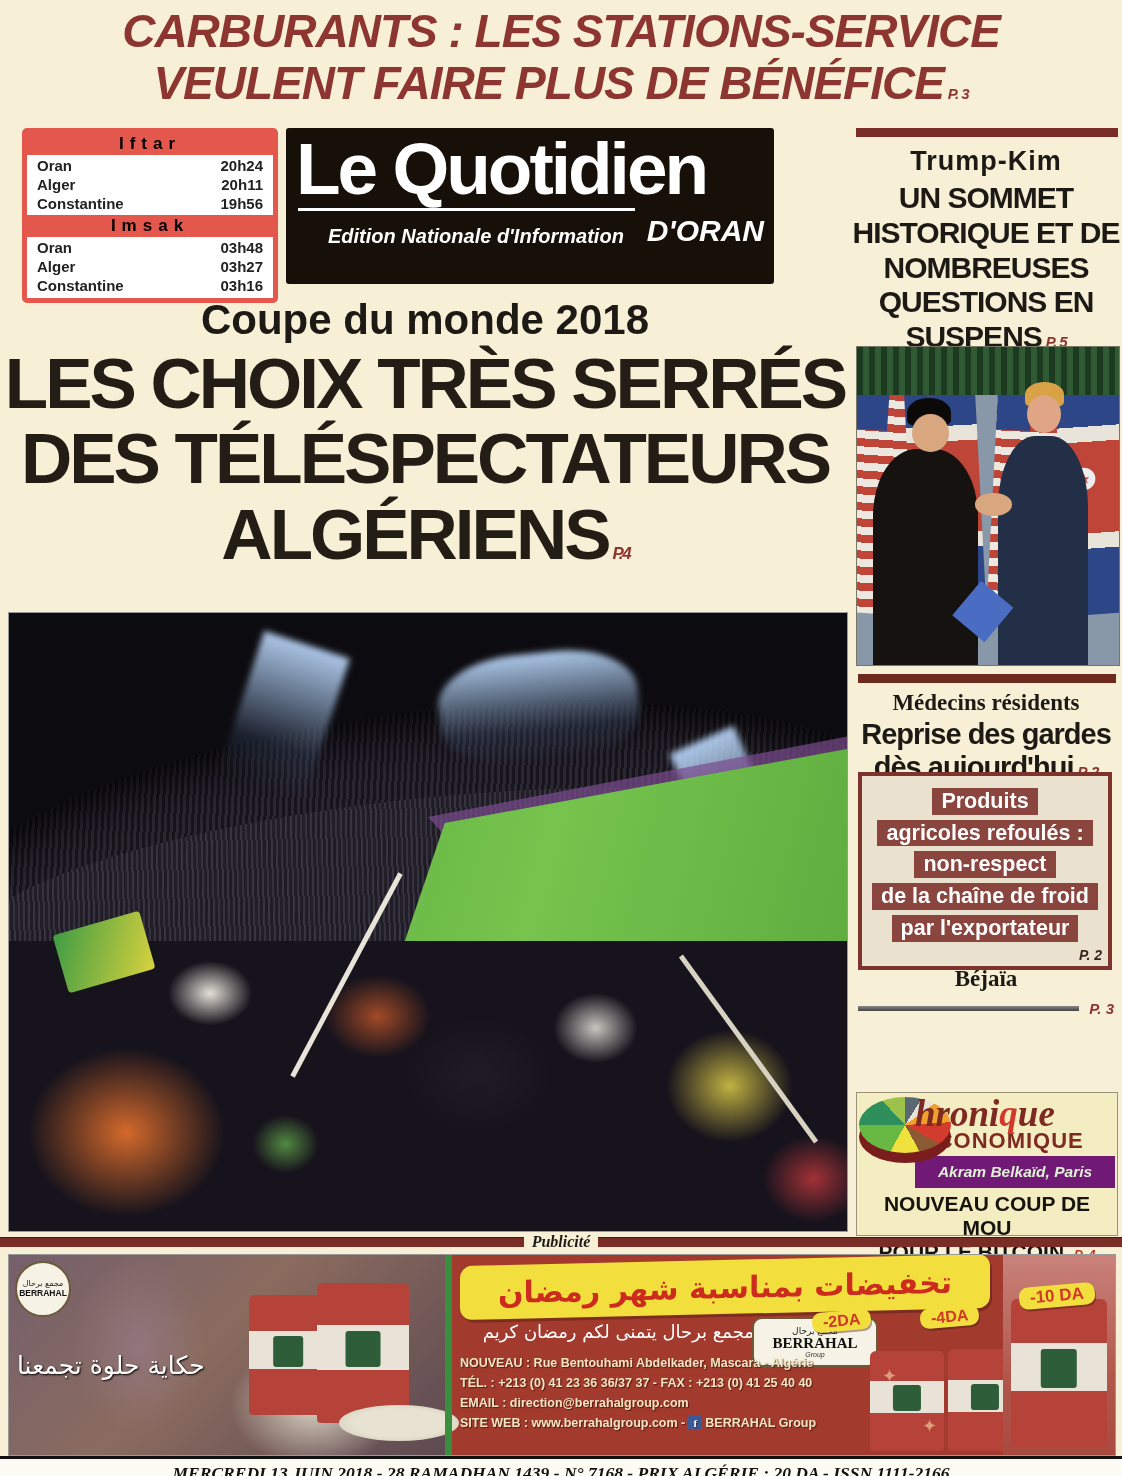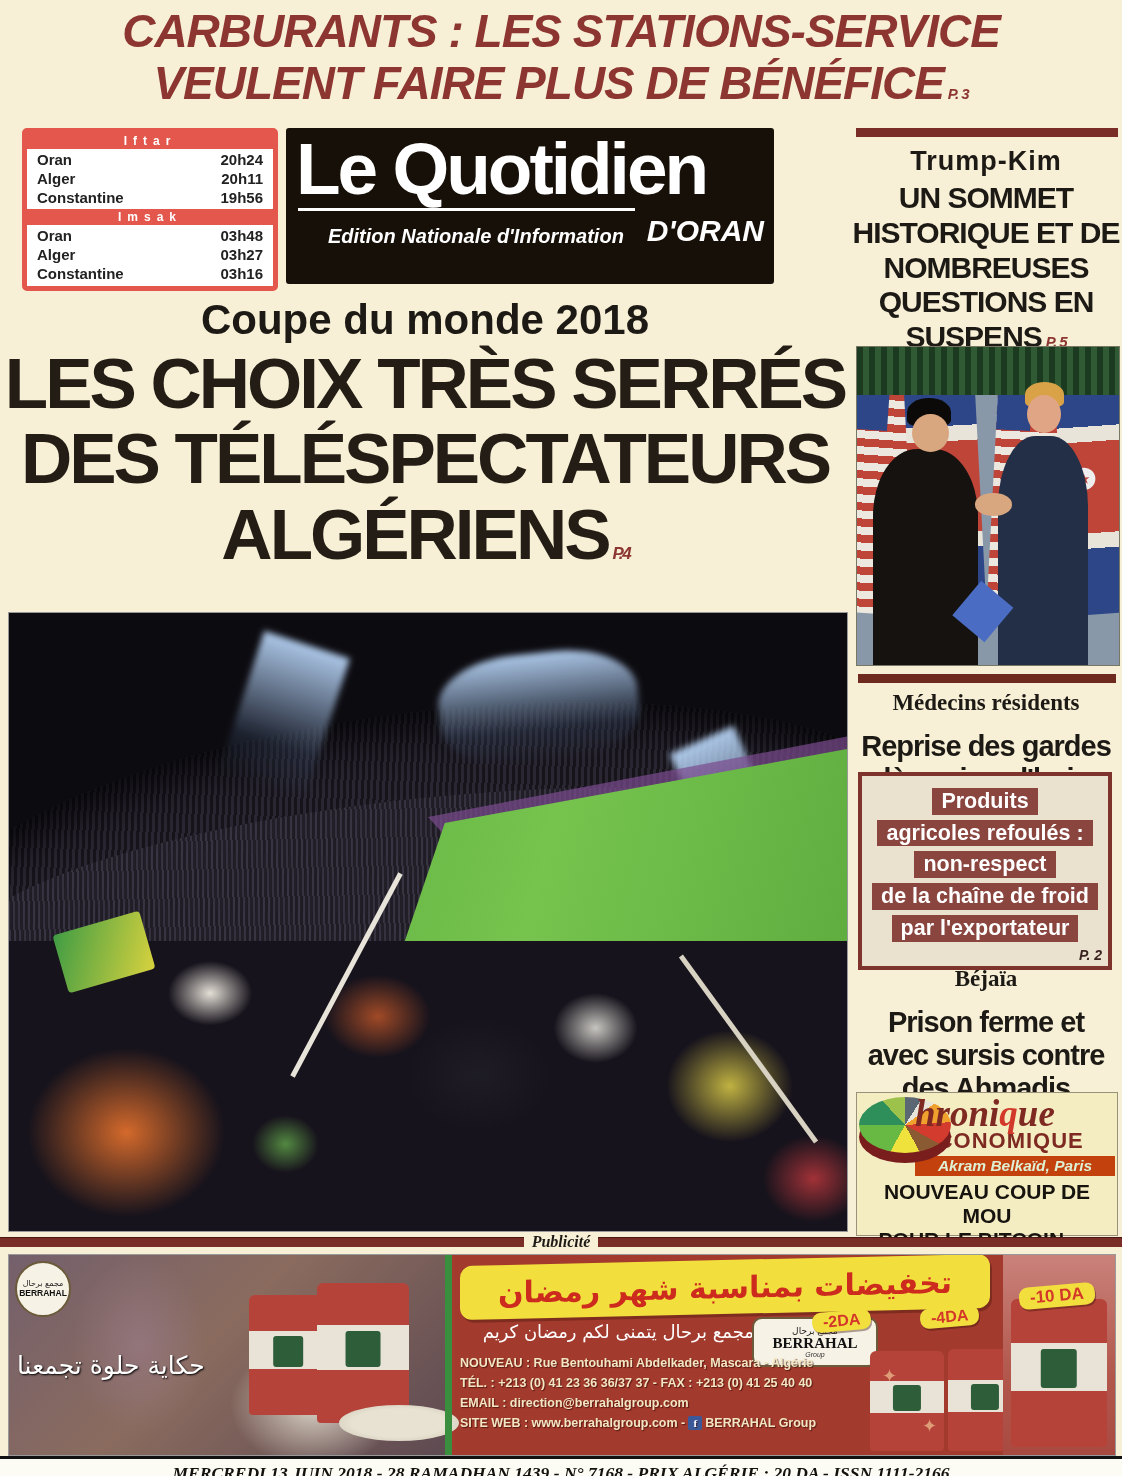--- a/index.html
+++ b/index.html
@@ -7,21 +7,21 @@
         font-family:"Liberation Sans",sans-serif;color:#1d1a15;}
 
   
   .top-headline{position:absolute;top:6px;left:0;width:1122px;text-align:center;
     color:#8c3531;font-weight:900;font-style:italic;font-size:46px;line-height:1.13;letter-spacing:-1px;}
   .pref{font-size:15px;font-weight:bold;font-style:italic;color:#8c3531;margin-left:4px;}
 
   
   .prayer-box{position:absolute;left:22px;top:128px;width:246px;background:#fff;
     border:5px solid #e4574c;border-radius:5px;overflow:hidden;}
-  .prayer-header{background:#e4574c;color:#ffffff;font-weight:bold;font-size:12px;
+  .prayer-header{background:#e4574c;color:#000000;font-weight:bold;font-size:17px;
     letter-spacing:6px;text-align:center;padding:1px 0;}
   .prayer-row{display:flex;justify-content:space-between;padding:0 10px;font-size:15px;
     font-weight:bold;line-height:1.25;color:#222;}
   .prayer-rows{padding:2px 0;}
 
   
   .masthead{position:absolute;left:286px;top:128px;width:488px;height:156px;background:#171009;
     border-radius:3px;color:#fff;padding:4px 10px 2px;box-sizing:border-box;}
   .masthead-title{font-size:73px;font-weight:bold;letter-spacing:-3px;line-height:1.02;white-space:nowrap;}
   .masthead-rule{height:3px;background:#fff;width:72%;margin:2px 0 3px 2px;}
@@ -91,21 +91,21 @@
      #17131c;}
   .st-stick{position:absolute;background:#e8e4da;width:5px;height:230px;}
   .st-s1{left:40%;top:40%;transform:rotate(28deg);}
   .st-s2{left:88%;top:52%;transform:rotate(-36deg);background:#d8d2c2;}
   .st-flag{position:absolute;left:6%;top:50%;width:90px;height:60px;background:linear-gradient(120deg,#3f9c44,#d8d23e);
     transform:rotate(-16deg);border-radius:4px;}
 
   
   .medecins{position:absolute;left:850px;top:690px;width:272px;text-align:center;}
   .kicker-serif{font-family:"Liberation Serif",serif;font-weight:bold;font-size:23px;}
-  .rc-headline{font-weight:900;font-size:29px;line-height:1.14;letter-spacing:-1px;margin-top:14px;}
+  .rc-headline{font-weight:900;font-size:29px;line-height:1.14;letter-spacing:-1px;margin-top:2px;}
 
   .produits-box{position:absolute;left:858px;top:772px;width:254px;background:#eae1cf;
     border:4px solid #7e332c;padding:12px 6px 3px;box-sizing:border-box;}
   .produits-bar{display:block;width:max-content;max-width:100%;margin:0 auto 5px;background:#8a453e;
     color:#fff;font-weight:bold;font-size:21.5px;padding:1px 9px;line-height:1.15;}
   .produits-ref{text-align:right;font-weight:bold;font-style:italic;font-size:14px;color:#3a2420;}
 
   .bejaia{position:absolute;left:850px;top:966px;width:272px;text-align:center;}
   .bejaia-rule{display:flex;align-items:center;gap:6px;margin-top:8px;padding:0 8px;}
   .bejaia-rule .line{flex:1;height:5px;background:linear-gradient(#888,#444);}
@@ -115,22 +115,22 @@
     border:1px solid #99917a;}
   .pie{position:absolute;left:2px;top:4px;width:92px;height:60px;}
   .pie-side{position:absolute;left:0;top:14px;width:92px;height:52px;border-radius:50%;background:#7a1d1d;}
   .pie-top{position:absolute;left:0;top:0;width:92px;height:56px;border-radius:50%;
     background:conic-gradient(#5b6773 0 9%, #e8e4da 9% 15%, #f0a02c 15% 24%, #d23b2e 24% 33%,
       #8a5a32 33% 42%, #f0e23c 42% 58%, #68b944 58% 75%, #2f8f5a 75% 88%, #9cc24c 88% 100%);}
   .chron-word{position:relative;margin:2px 0 0 58px;font-family:"Liberation Serif",serif;
     font-style:italic;font-weight:900;font-size:37px;line-height:1;color:#7e2a22;}
   .chron-q{color:#d2392a;}
   .chron-econ{margin:-4px 0 0 64px;font-weight:bold;font-size:22px;letter-spacing:1px;color:#7e2a22;}
-  .chron-byline{margin:2px 2px 4px 58px;background:#c2410c;color:#dff0d4;font-style:italic;
-    font-weight:bold;font-size:15.5px;text-align:center;padding:1px 2px;}
+  .chron-byline{margin:2px 2px 4px 58px;background:#701a75;color:#dff0d4;font-style:italic;
+    font-weight:bold;font-size:15.5px;text-align:center;padding:7px 2px;}
   .chron-headline{text-align:center;font-weight:900;font-size:21px;line-height:1.15;color:#17140f;}
   .chron-headline .pref{font-size:13px;color:#c23b2c;}
 
   
   .pub-divider{position:absolute;left:0;top:1233px;width:1122px;display:flex;align-items:center;gap:8px;}
   .pub-divider .bar{flex:1;height:9px;background:#7a2d26;border-top:1px solid #4a1812;}
   .pub-label{font-family:"Liberation Serif",serif;font-style:italic;font-weight:bold;font-size:16px;}
 
   
   .ad{position:absolute;left:8px;top:1254px;width:1106px;height:200px;border:1px solid #999;
@@ -299,25 +299,20 @@
     <span class="produits-bar">Produits</span>
     <span class="produits-bar">agricoles refoulés :</span>
     <span class="produits-bar">non-respect</span>
     <span class="produits-bar">de la chaîne de froid</span>
     <span class="produits-bar">par l'exportateur</span>
     <div class="produits-ref">P. 2</div>
   </div>
 
   <div class="bejaia">
     <div class="kicker-serif">Béjaïa</div>
-    <div class="rc-headline">
-      <div>Prison ferme et</div>
-      <div>avec sursis contre</div>
-      <div>des Ahmadis</div>
-    </div>
     <div class="bejaia-rule">
         <span class="line"></span>
         <span class="pref">P. 3</span>
       </div>
   </div>
 
   <div class="chronique">
     <div class="pie">
       <div class="pie-side"></div>
       <div class="pie-top"></div>

